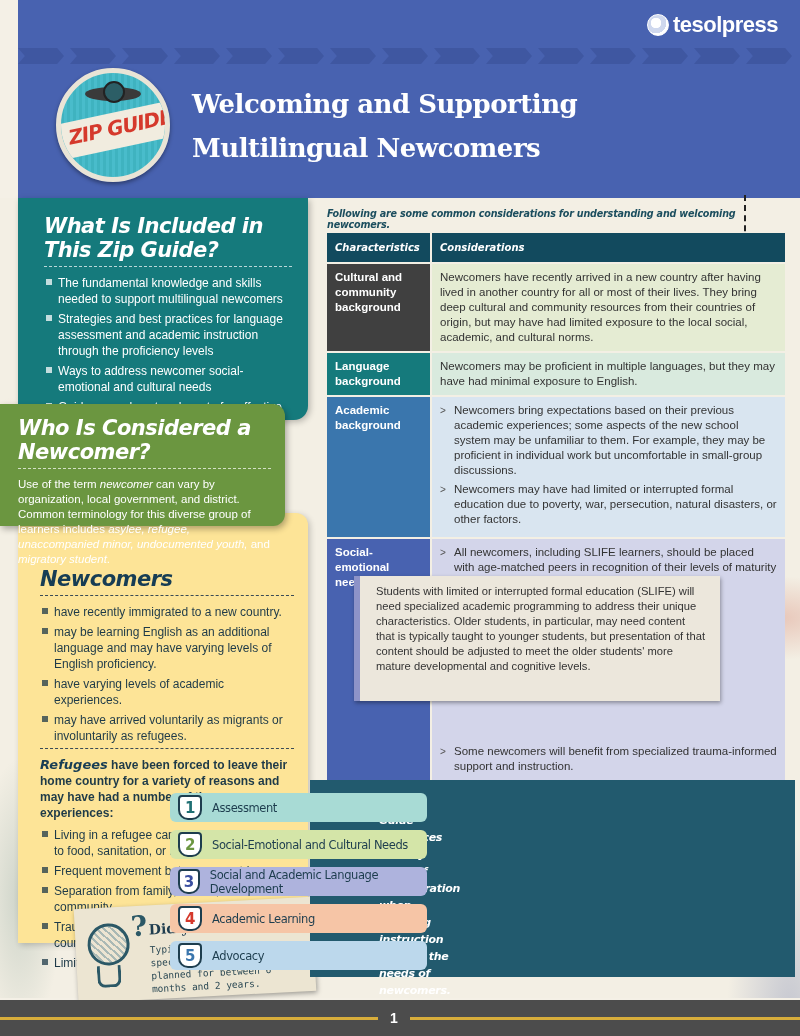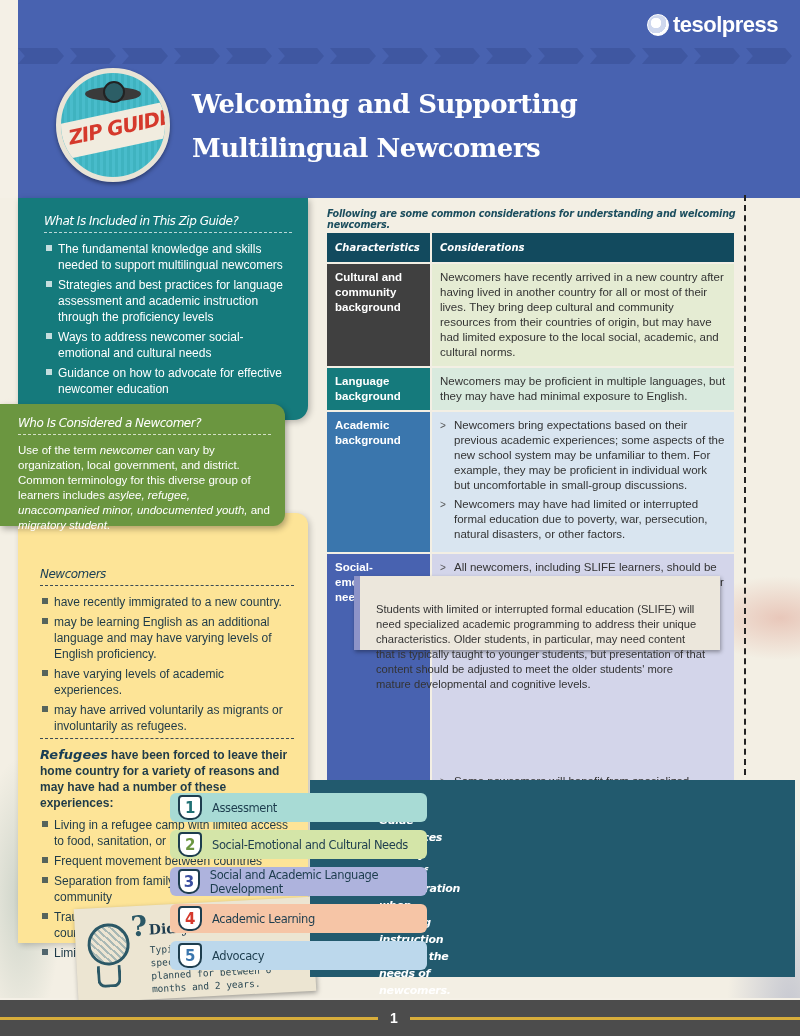--- a/index.html
+++ b/index.html
@@ -69,22 +69,22 @@
   .title {
     position: absolute; left: 174px; top: 82px; width: 610px;
     font-family: "DejaVu Serif", serif; color: #fff; font-size: 26px; line-height: 44px;
     letter-spacing: -0.5px;
   }
   .title span { display: block; }
 
   
   .panel { position: absolute; color: #fff; }
   .panel h2 {
-    font-family: "DejaVu Sans", sans-serif; font-style: italic; font-weight: normal;
-    font-size: 12px; letter-spacing: -0.5px; padding-bottom: 4px;
+    font-family: "DejaVu Sans", sans-serif; font-style: italic; font-weight: bold;
+    font-size: 21px; letter-spacing: -0.5px; padding-bottom: 4px;
     border-bottom: 1px dashed rgba(255,255,255,0.7); margin-bottom: 8px;
   }
   .panel ul { list-style: none; }
   .panel li {
     position: relative; padding-left: 14px; font-size: 12px; line-height: 16px; margin-bottom: 4px;
   }
   .panel li::before {
     content: ""; position: absolute; left: 2px; top: 4px; width: 6px; height: 6px; background: currentColor; opacity: 0.75;
   }
   .p-included {
@@ -137,21 +137,21 @@
   
   .intro {
     position: absolute; left: 327px; top: 208px; width: 410px;
     font-family: "DejaVu Sans", sans-serif; font-style: italic; font-weight: bold;
     font-size: 9.6px; color: #1c4e5e; letter-spacing: -0.2px;
   }
   .dash-line {
     position: absolute; left: 744px; top: 195px; height: 580px; border-left: 2px dashed #222;
   }
   table.cons {
-    position: absolute; left: 327px; top: 233px; width: 407px;
+    position: absolute; left: 327px; top: 233px; width: 458px;
     border-collapse: collapse; font-size: 11.5px; line-height: 15px;
   }
   table.cons th {
     background: #124a5e; color: #fff; text-align: left;
     font-family: "DejaVu Sans", sans-serif; font-style: italic; font-weight: bold; font-size: 10px;
     padding: 7px 8px; border-right: 2px solid #f3efe4; height: 26px;
   }
   table.cons th:last-child { border-right: none; }
   table.cons td { vertical-align: top; padding: 6px 8px; border-top: 2px solid #f3efe4; }
   table.cons td.char { width: 104px; color: #fff; font-weight: bold; font-size: 11.5px; border-right: 2px solid #f3efe4; }
@@ -159,22 +159,22 @@
   tr.r1 td.char { background: #404040; } tr.r1 td.cons-cell { background: #e5ecd3; }
   tr.r2 td.char { background: #157a7c; } tr.r2 td.cons-cell { background: #d9eade; }
   tr.r3 td.char { background: #3a76ad; } tr.r3 td.cons-cell { background: #d9e5f0; }
   tr.r4 td.char { background: #4862b0; } tr.r4 td.cons-cell { background: #d3d5ea; }
   .gt { list-style: none; }
   .gt li { position: relative; padding-left: 14px; margin-bottom: 4px; }
   .gt li::before { content: ">"; position: absolute; left: 0; top: 0; color: #555; font-size: 10px; }
   .slife-spacer { height: 150px; }
 
   .slife {
-    position: absolute; left: 354px; top: 576px; width: 366px; height: 74px;
-    background: #ece7dc; padding: 26px 14px 8px 16px; font-size: 11.2px; line-height: 15px; color: #333;
+    position: absolute; left: 354px; top: 576px; width: 366px; height: 125px;
+    background: #ece7dc; padding: 8px 14px 8px 16px; font-size: 11.2px; line-height: 15px; color: #333;
     border-left: 6px solid #8d93c8;
     box-shadow: 1px 2px 4px rgba(0,0,0,0.35);
   }
 
   
   .areas {
     position: absolute; left: 310px; top: 780px; width: 485px; height: 197px;
     background: #225a6e;
   }
   .areas .arrows { position: absolute; left: 16px; top: 14px; display: flex; gap: 4px; }

